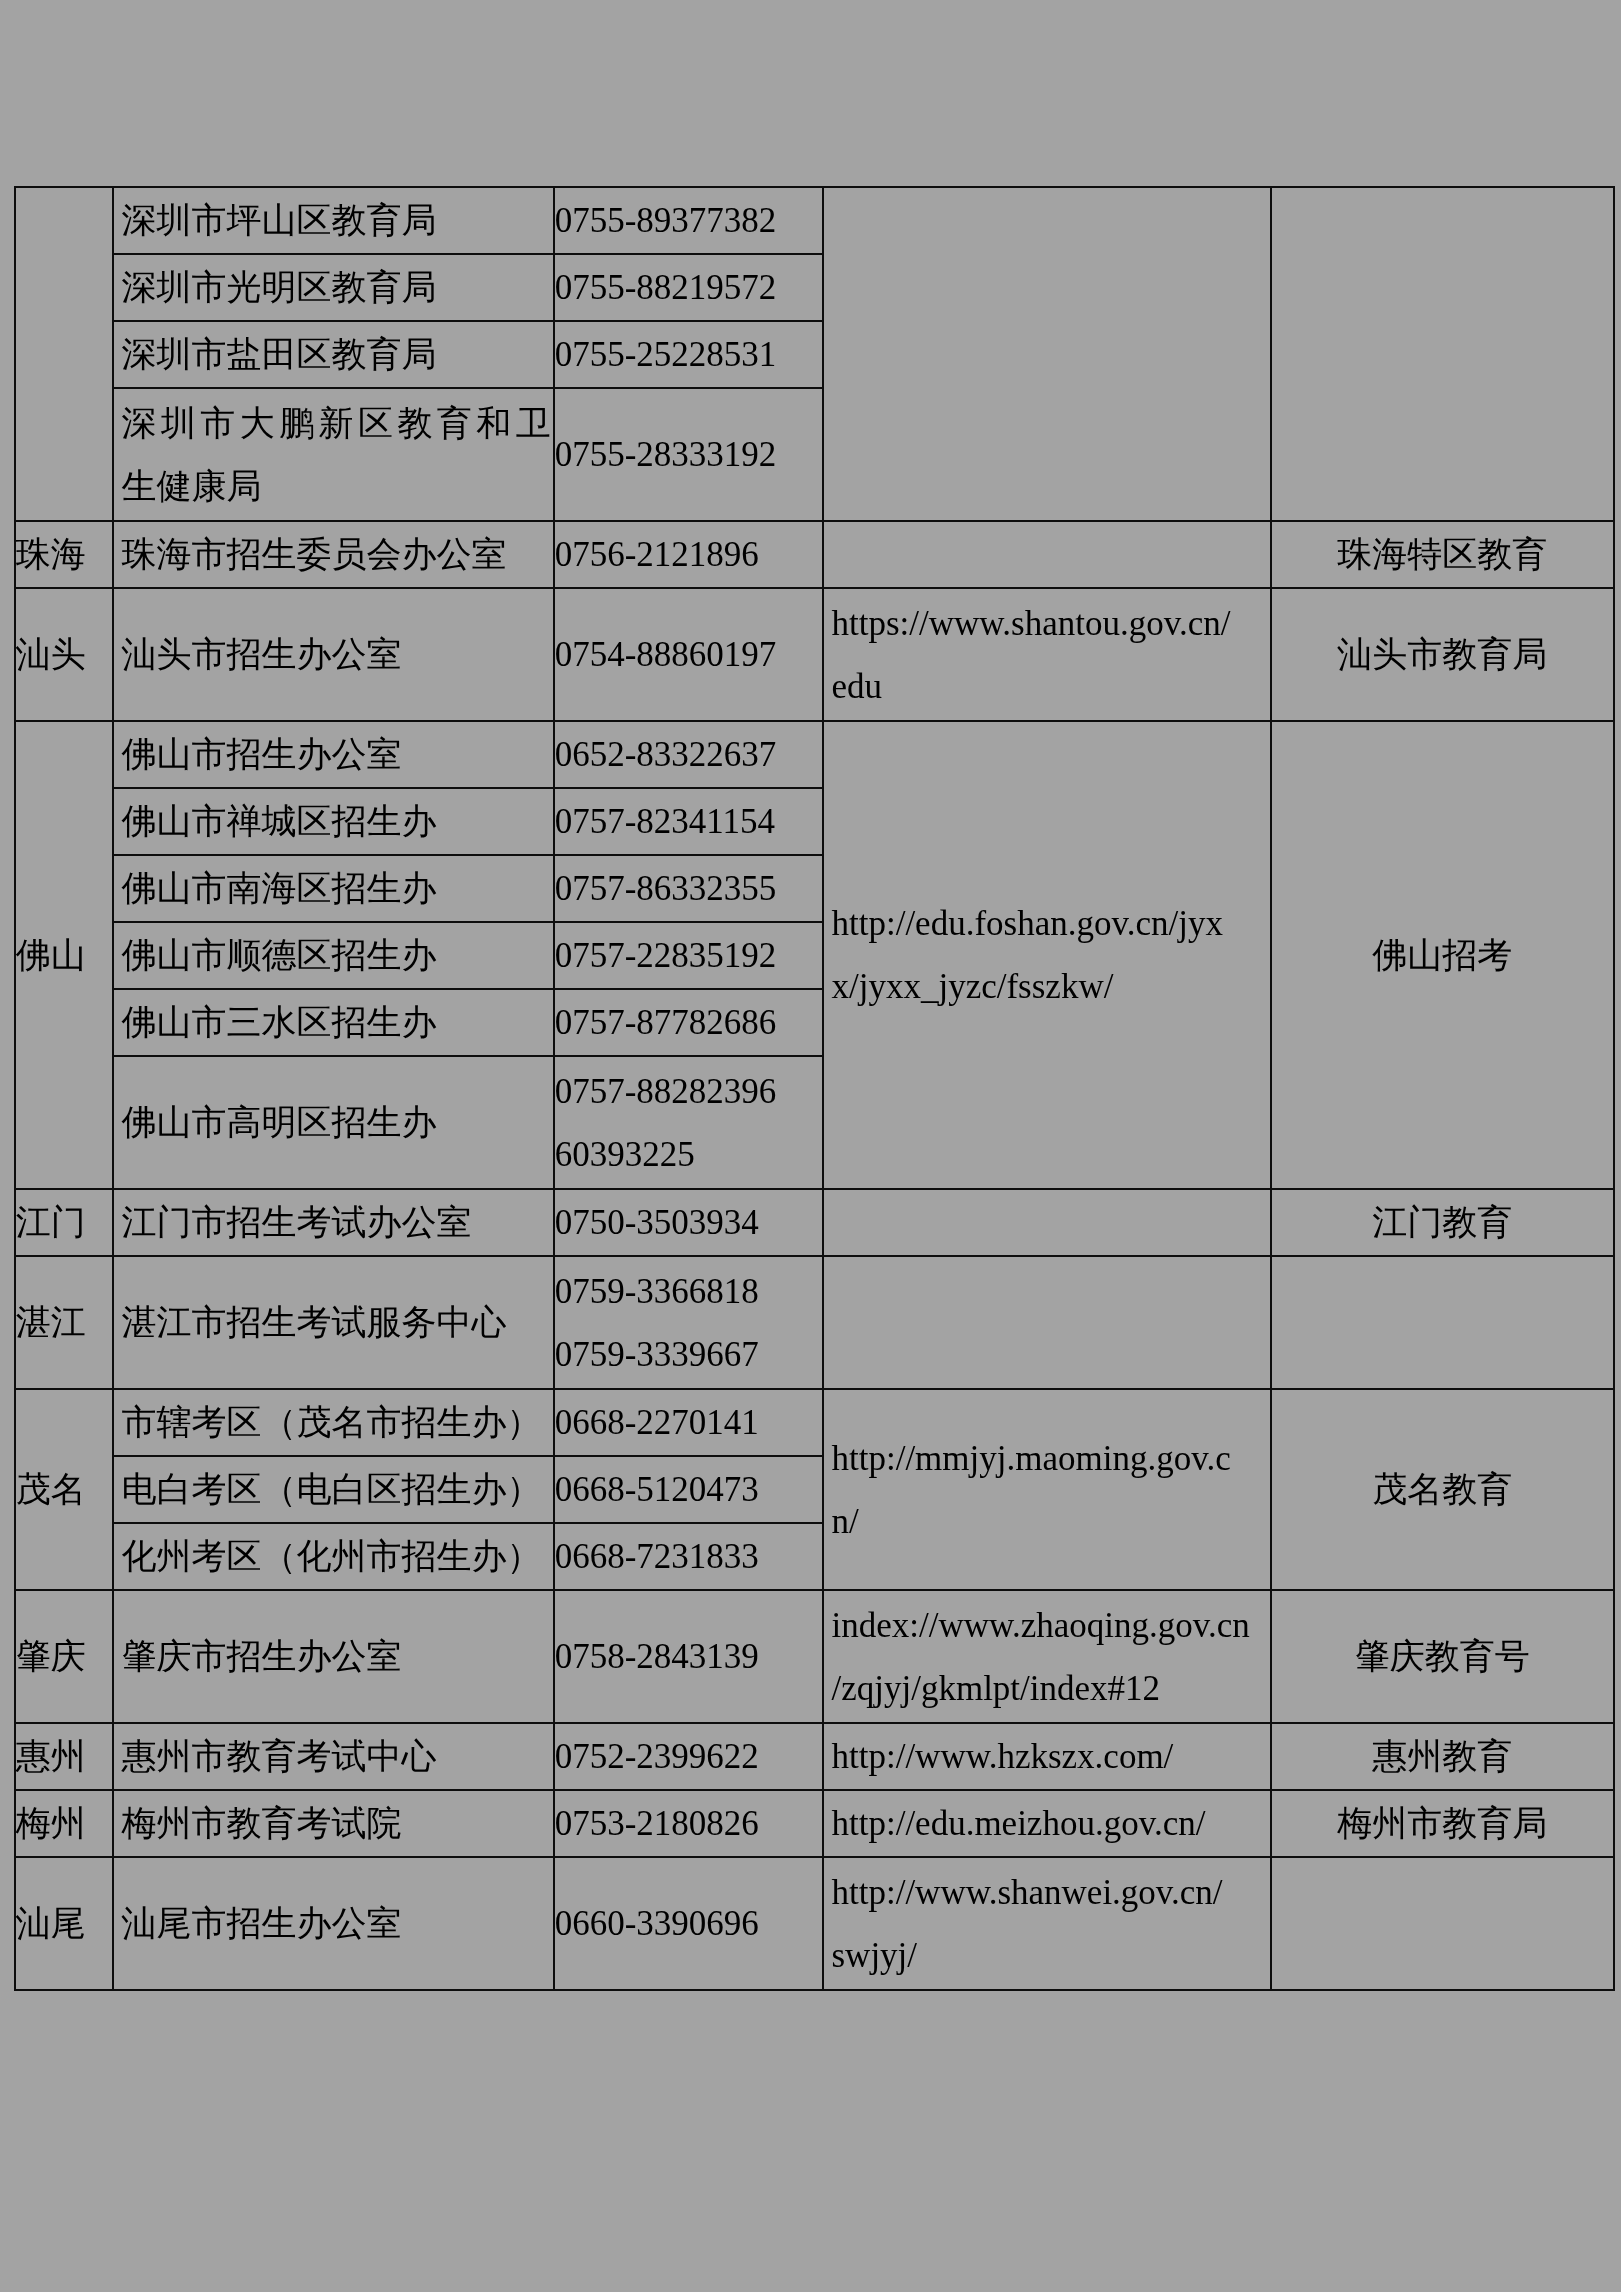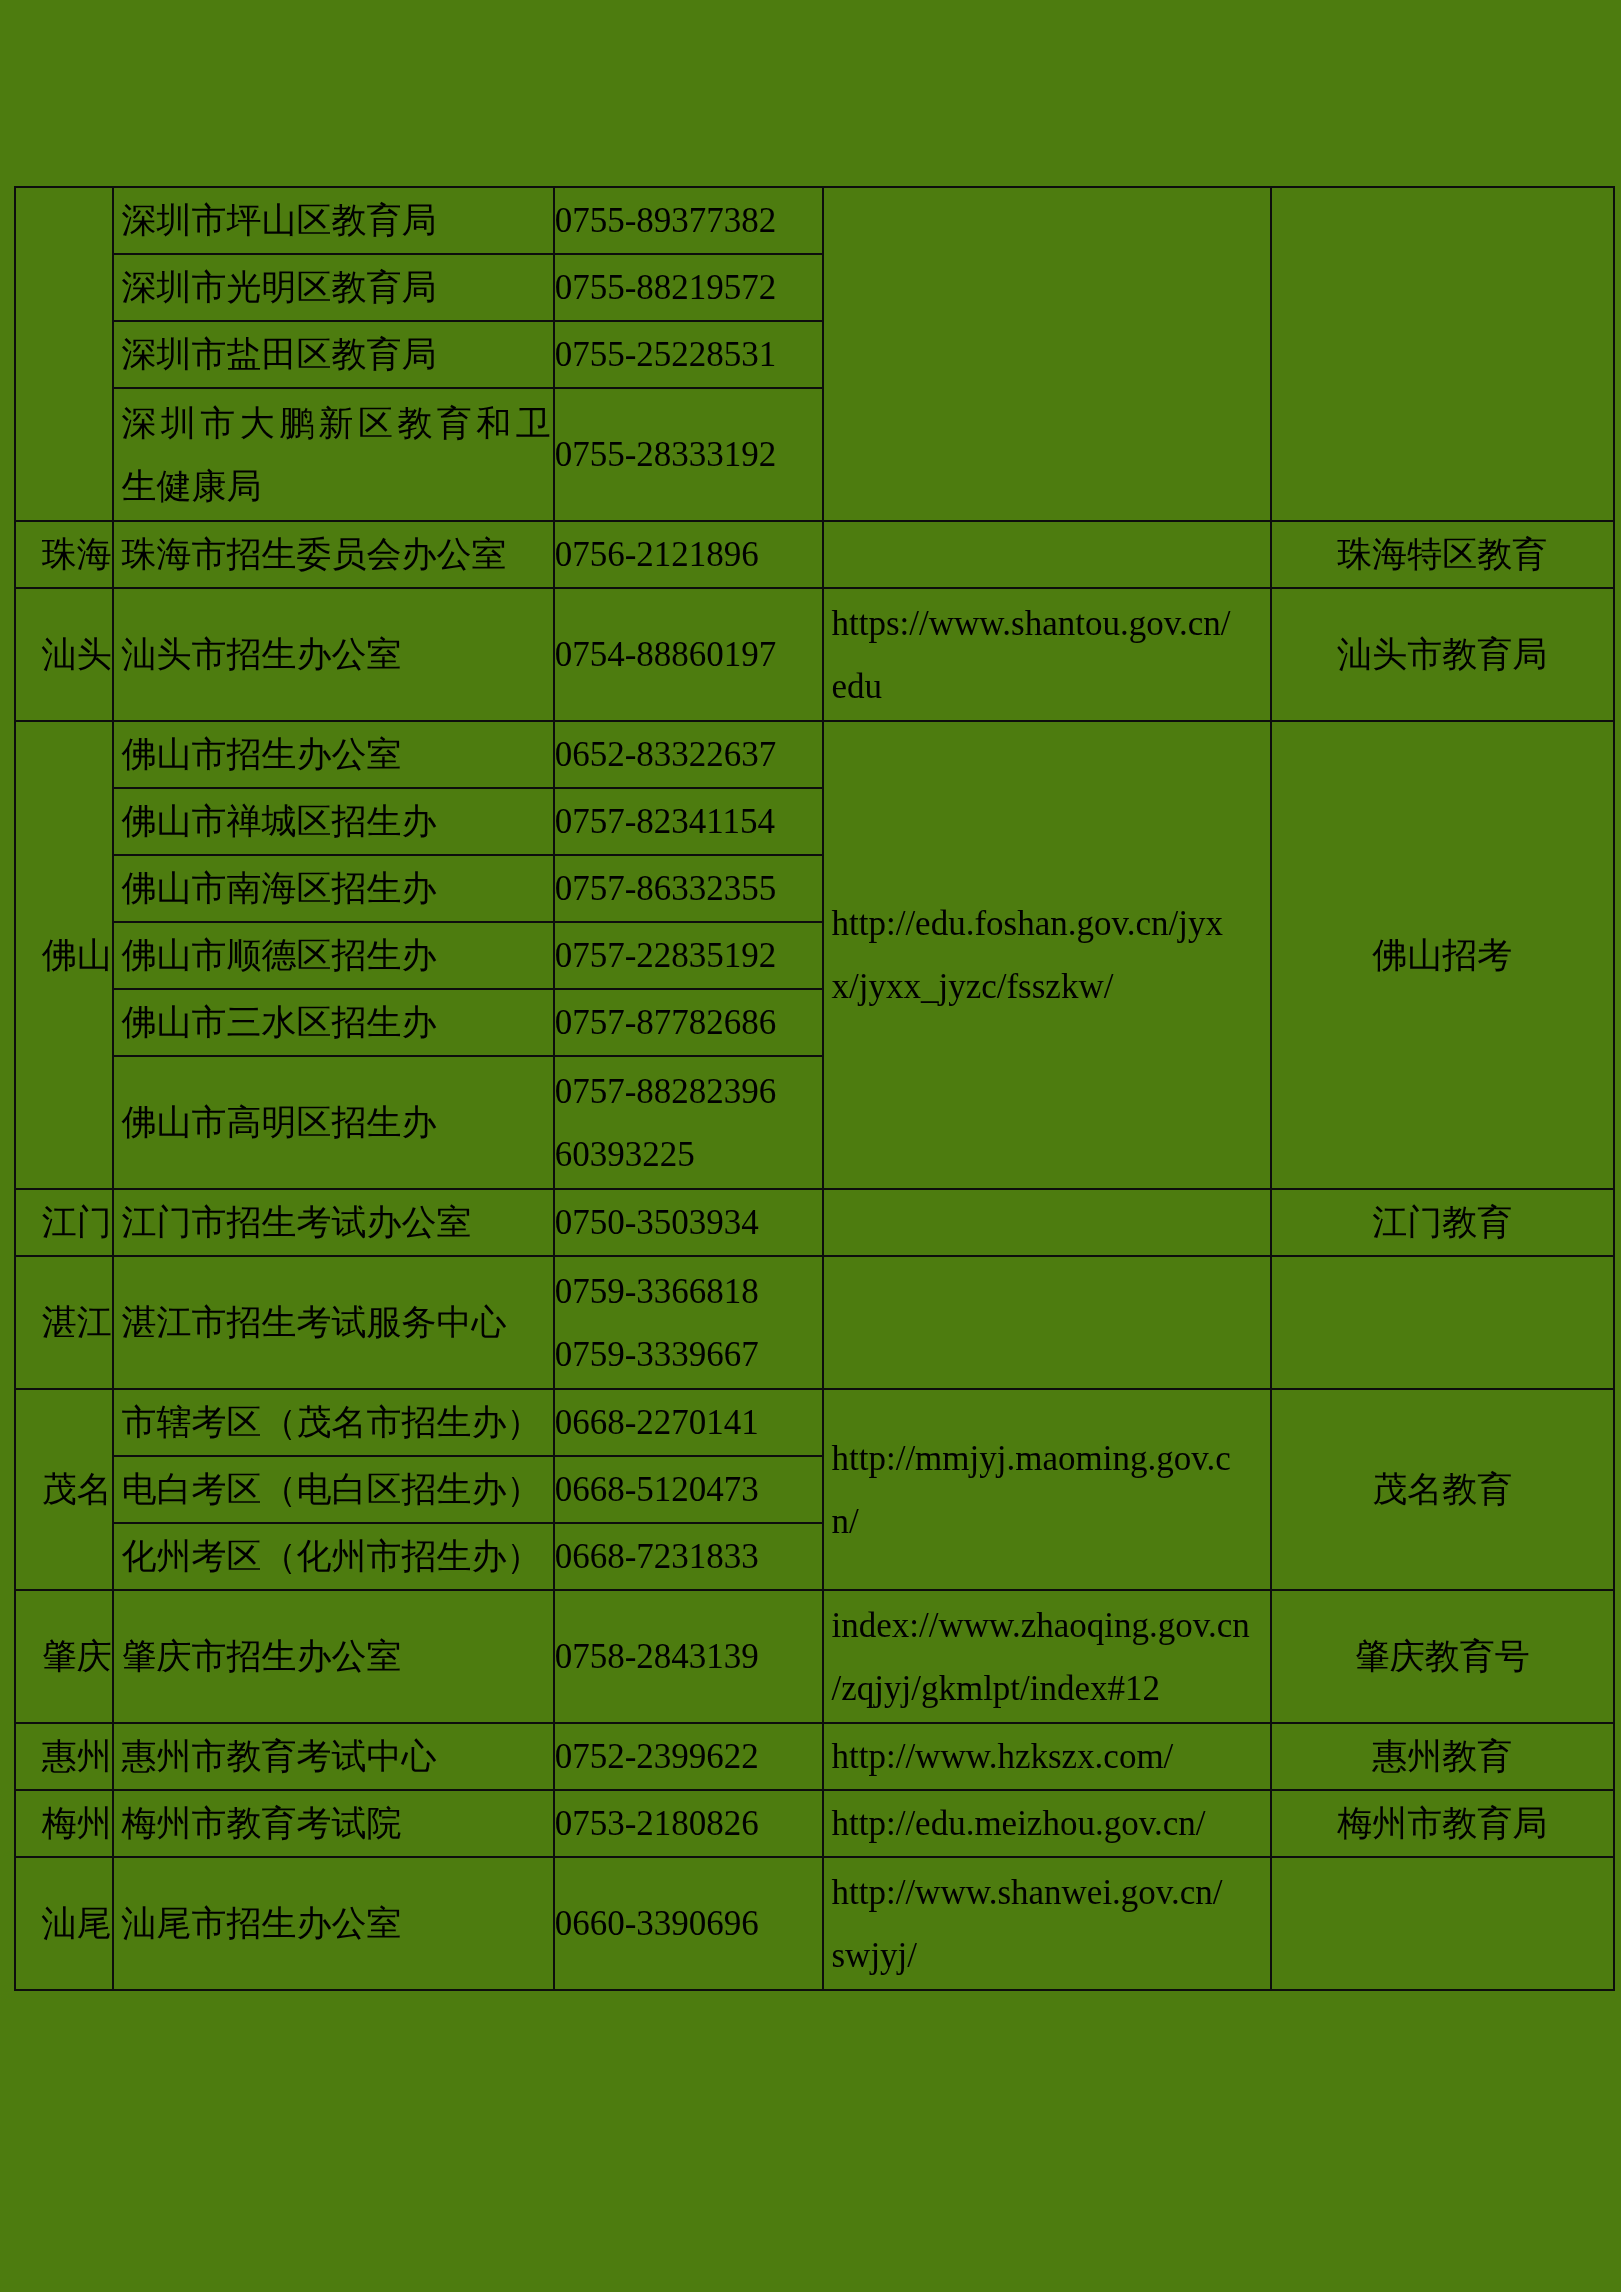--- a/index.html
+++ b/index.html
@@ -3,41 +3,41 @@
 <meta charset="utf-8">
 <style>
   html, body { margin: 0; padding: 0; }
   body {
     width: 1621px; height: 2293px;
     background: #ffffff;
     font-family: "Liberation Serif", "DejaVu Serif", serif;
     color: #000000;
     position: relative;
   }
-  .page { position: absolute; inset: 0; background: #4d7c0f; text-decoration: underline; }
+  .page { position: absolute; inset: 0; background: #a3a3a3; text-decoration: underline; }
   table.contact-table {
     position: absolute;
     left: 13.7px; top: 186px;
     width: 1599px;
     border-collapse: collapse;
     table-layout: fixed;
     border: 2.9px solid #0d0d0d;
   }
   td {
     border: 2px solid #0d0d0d;
     font-size: 35px;
     line-height: 63px;
     vertical-align: middle;
     padding: 0;
     overflow: hidden;
     word-break: break-all;
   }
   tr.single { height: 67px; }
   tr.tall   { height: 133px; }
-  td.city   { text-align: right; margin-top: 20px; }
+  td.city   { text-align: left; margin-top: 20px; }
   td.office { text-align: left; padding: 0 2px 0 7.8px; }
   td.phone  { }
   td.url    { text-align: left; padding: 0 3.9px 0 7.8px; }
   td.name   { text-align: center; }
   .cell-line { display: block; }
   td.office .cell-line:not(:last-child) {
     text-align: justify;
     text-align-last: justify;
   }
 </style>

